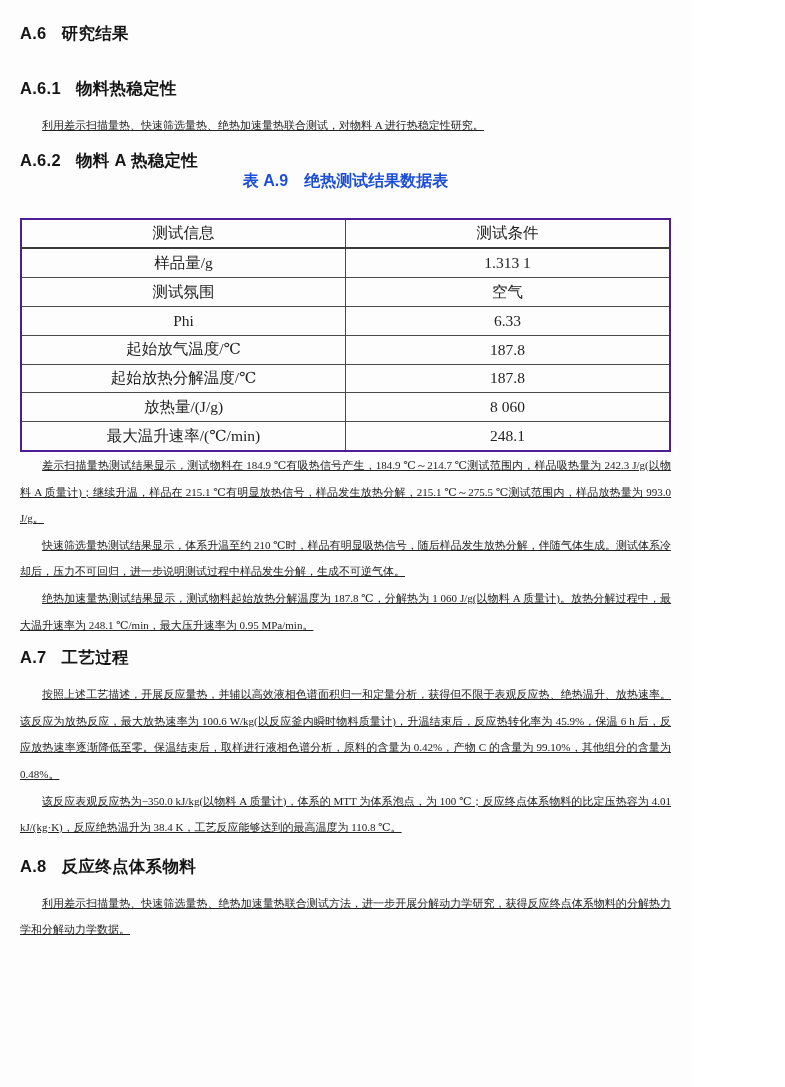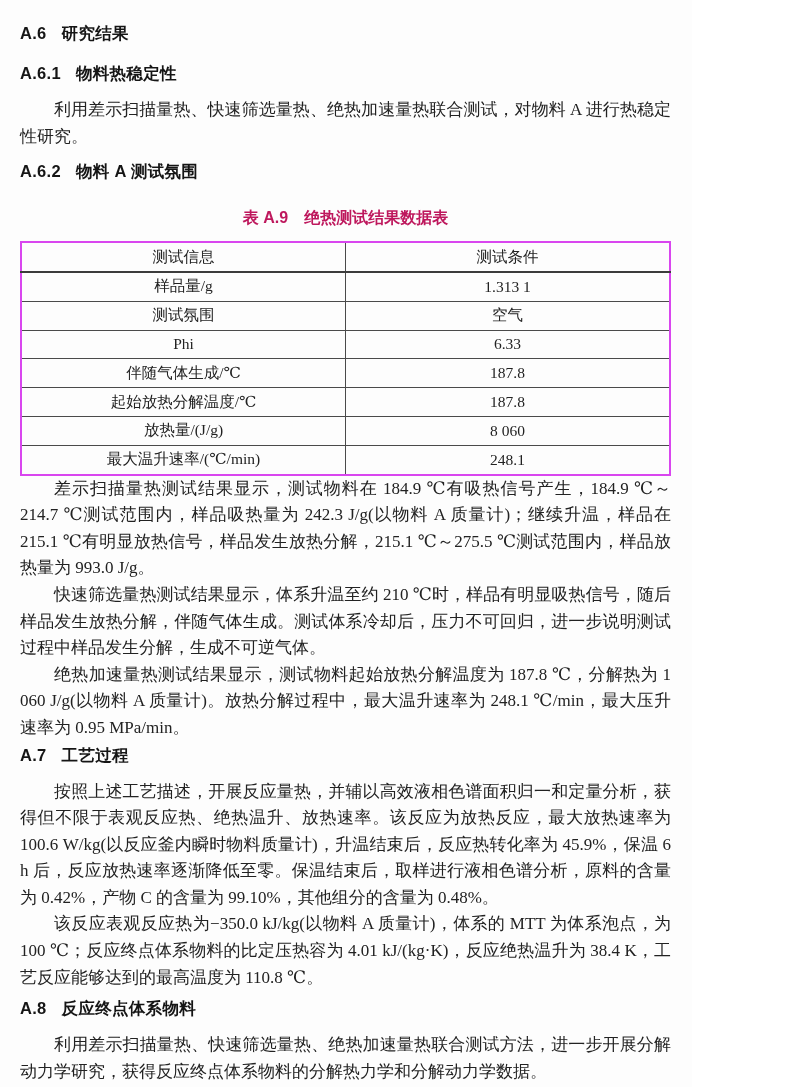--- a/index.html
+++ b/index.html
@@ -25,84 +25,85 @@
     font-family: "Liberation Sans", "DejaVu Sans", sans-serif;
     font-weight: bold;
     font-size: 16.5px;
     line-height: 22px;
     margin: 0;
     color: #151515;
     letter-spacing: 0.3px;
   }
   .h-num { display: inline-block; margin-right: 15px; }
   .body-p {
-    font-size: 17px;
+    font-size: 11px;
     line-height: 26.6px;
     margin: 0;
     text-align: justify;
     text-indent: 2em;
     color: #222222;
+    text-decoration: underline;
   }
   .table-caption {
-    margin-top: 26px;
+    margin-top: 0;
     text-align: center;
     font-family: "Liberation Sans", "DejaVu Sans", sans-serif;
     font-weight: bold;
     font-size: 16px;
-    color: #be185d;
+    color: #1d4ed8;
   }
   .cap-label { display: inline-block; margin-right: 16px; }
   table.results {
     width: 100%;
-    margin-top: 12px;
+    margin-top: 26px;
     border-collapse: collapse;
     table-layout: fixed;
-    border: 2px solid #d946ef;
+    border: 2px solid #4c1d95;
   }
   table.results th,
   table.results td {
     border: 1px solid #4a4a4a;
     height: 27.8px;
     padding: 0 4px;
     text-align: center;
     vertical-align: middle;
     font-size: 15.5px;
     font-weight: normal;
     color: #222222;
   }
   table.results thead th {
     border-bottom: 2px solid #3c3c3c;
   }
   
-  .mt-19 { margin-top: 18px; }
+  .mt-19 { margin-top: 33px; }
   .mt-13 { margin-top: 13px; }
   .mt-10 { margin-top: 10px; }
   .mt-14 { margin-top: 14px; }
   .mt-25 { }
-  .mt-8  { margin-top: 2px; }
-  .mt-6  { margin-top: 6px; }
+  .mt-8  { margin-top: 8px; }
+  .mt-6  { margin-top: 14px; }
   .mt-0  { margin-top: 0; }
 </style>
 </head>
 <body>
 
 <div class="page">
 
   <h3 class="sec-heading">
     <span class="h-num">A.6</span><span>研究结果</span>
   </h3>
 
   <h3 class="sec-heading mt-19">
     <span class="h-num">A.6.1</span><span>物料热稳定性</span>
   </h3>
 
   <p class="body-p mt-13">利用差示扫描量热、快速筛选量热、绝热加速量热联合测试，对物料 A 进行热稳定性研究。</p>
 
   <h3 class="sec-heading mt-10">
-    <span class="h-num">A.6.2</span><span>物料 A 测试氛围</span>
+    <span class="h-num">A.6.2</span><span>物料 A 热稳定性</span>
   </h3>
 
 
   <div class="table-caption">
     <span class="cap-label">表 A.9</span><span>绝热测试结果数据表</span>
   </div>
 
   <table class="results">
     <thead>
       <tr>
@@ -117,21 +118,21 @@
       </tr>
       <tr>
         <td>测试氛围</td>
         <td>空气</td>
       </tr>
       <tr>
         <td>Phi</td>
         <td>6.33</td>
       </tr>
       <tr>
-        <td>伴随气体生成/℃</td>
+        <td>起始放气温度/℃</td>
         <td>187.8</td>
       </tr>
       <tr>
         <td>起始放热分解温度/℃</td>
         <td>187.8</td>
       </tr>
       <tr>
         <td>放热量/(J/g)</td>
         <td>8 060</td>
       </tr>

